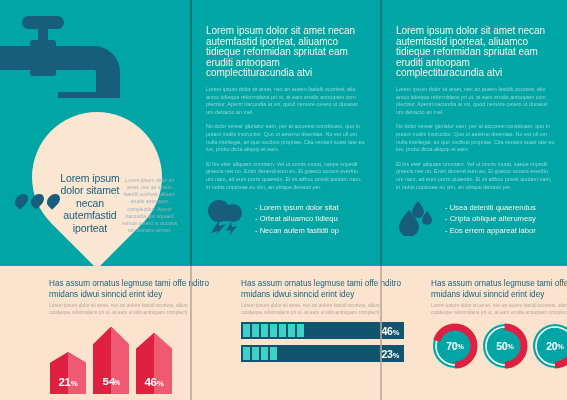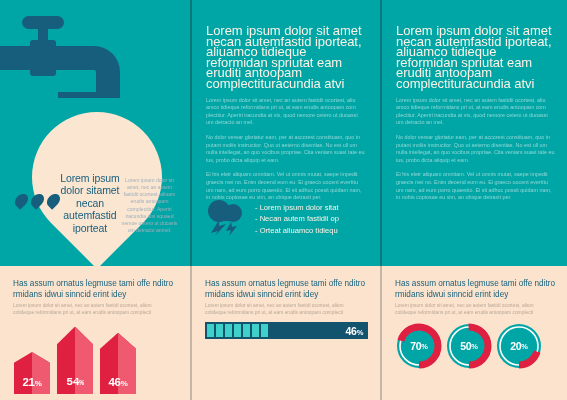--- a/index.html
+++ b/index.html
@@ -46,31 +46,31 @@
     color:#175e7d;font-size:10.5px;line-height:12.5px;text-align:center;
     width:128px;letter-spacing:-0.1px;
   }
   .drop-body{
     color:#9fb0bb;font-size:5.1px;line-height:7.2px;text-align:center;
     width:118px;margin-top:5px;
   }
 
   
   .tcol{position:absolute;left:14px;top:26px;width:160px;}
-  .t-head{color:#fdf3e6;font-size:13px;line-height:10.6px;letter-spacing:-0.05px;}
+  .t-head{color:#fdf3e6;font-size:10px;line-height:10.6px;letter-spacing:-0.05px;}
   .t-par{color:#8fd6d6;font-size:5.4px;line-height:7.6px;margin-top:7px;}
 
   
   .iconrow{position:absolute;left:14px;top:198px;width:166px;display:flex;align-items:center;gap:9px;}
   .bullets{list-style:none;margin:0;padding:0;}
   .bullets li{color:#fdf3e6;font-size:7.6px;line-height:11.6px;white-space:nowrap;}
 
   
   .bot-band{position:absolute;left:0;top:266px;width:567px;height:134px;background:#fbe3cd;}
-  .bcol{position:absolute;top:266px;height:134px;}
+  .bcol{position:absolute;top:266px;height:134px;margin-left:36px;}
   .bcol-1{left:0;width:190px;}
   .bcol-2{left:192px;width:188px;}
   .bcol-3{left:382px;width:185px;}
   .b-head{position:absolute;left:13px;top:13px;width:164px;color:#18627f;font-size:8.2px;line-height:10.8px;}
   .b-par{position:absolute;left:13px;top:37px;width:160px;color:#b9a898;font-size:4.9px;line-height:6.8px;}
 
   
   .arrows{position:absolute;left:14px;top:56px;width:165px;height:72px;display:flex;align-items:flex-end;gap:7px;}
   .arrow{position:relative;width:36px;display:flex;align-items:flex-end;justify-content:center;}
   .arrow-shape{
@@ -151,34 +151,48 @@
         <svg width="40" height="38" viewBox="0 0 40 38">
           <circle cx="13" cy="13" r="11" fill="#175e7d"></circle>
           <circle cx="27" cy="15" r="9" fill="#175e7d"></circle>
           <rect x="6" y="13" width="28" height="10" rx="5" fill="#175e7d"></rect>
           <path d="M13 22 L5 35 L12 33 L9 38 L20 26 L13 28 Z" fill="#175e7d"></path>
           <path d="M25 24 L20 33 L25 32 L23 38 L31 28 L26 29 Z" fill="#175e7d"></path>
         </svg>
       </span>
       <ul class="bullets">
         <li>- Lorem ipsum dolor sitat</li>
+        <li>- Orteat aliuamco tidiequ</li>
         <li>- Necan autem fastidii op</li>
-        <li>- Orteat aliuamco tidiequ</li>
       </ul>
     </div>
   </div>
 
   <div class="col col-3">
     <div class="tcol">
       <div class="t-head">Lorem ipsum dolor sit amet necan autemfastid iporteat, aliuamco tidieque reformidan spriutat eam eruditi antoopam complectituracundia atvi</div>
       <div class="t-par">Lorem ipsum dolor sit amet, nec an autem fastidii ocortest, aliu amco tidieque reformidans pri ut, at eam erudis antoopam com plectitur. Aperiri iracundia at vix, quod nemore cetero ut duoassi um detracto an mel.</div>
       <div class="t-par">No dolor verear gloriatur eam, per at accorest constituam, quo in putant moliis instructior. Quo ut aeterno disentias. No est ull um nulla intellegat, an quo vocibus propriae. Cita veniam suavi tate eu ius, probo dicta aliquip et eam.</div>
       <div class="t-par">Ei his eletr aliquam omnitam. Vel ut omnis mutat, saepe impedit graecis mei no. Enim deoend eum eu. Ei graeco uocent evertitu um nam, ad eum porro quaestio. Ei sit adhuc possit quidam nam, in nobis copiosae eu vim, an ubique detraxit per.</div>
     </div>
 
+    <div class="iconrow">
+      <span>
+        <svg width="40" height="38" viewBox="0 0 40 38">
+          <path d="M13 12 C13 12 3 23 3 29 a10 10 0 0 0 20 0 C23 23 13 12 13 12 Z" fill="#175e7d"></path>
+          <path d="M22 3 C22 3 16 10 16 14 a6 6 0 0 0 12 0 C28 10 22 3 22 3 Z" fill="#175e7d"></path>
+          <path d="M31 13 C31 13 26 19 26 22 a5 5 0 0 0 10 0 C36 19 31 13 31 13 Z" fill="#175e7d"></path>
+        </svg>
+      </span>
+      <ul class="bullets">
+        <li>- Usea deleniti quaerendus</li>
+        <li>- Cripta oblique alterumesy</li>
+        <li>- Eos errem appareat labor</li>
+      </ul>
+    </div>
   </div>
 
   <div class="seam seam-a"></div>
   <div class="seam seam-b"></div>
 
   <div class="bot-band"></div>
 
   <div class="bcol bcol-1">
     <div class="b-head">Has assum ornatus legmuse tami offe nditro rmidans idwui sinncid erint idey</div>
     <div class="b-par">Lorem ipsum dolor sit amet, nec an autem fastidi ocortest, alium cotideque reformidans pri ut, at eam erudis antoopam complecti</div>
@@ -212,20 +226,29 @@
           <div class="segfill">
             <div class="seg"></div>
             <div class="seg"></div>
             <div class="seg"></div>
             <div class="seg"></div>
             <div class="seg"></div>
             <div class="seg"></div>
             <div class="seg"></div>
           </div>
           <div class="segbar-val">46<span class="pc">%</span></div>
+        </div>
+        <div class="segbar">
+          <div class="segfill">
+            <div class="seg"></div>
+            <div class="seg"></div>
+            <div class="seg"></div>
+            <div class="seg"></div>
+          </div>
+          <div class="segbar-val">23<span class="pc">%</span></div>
         </div>
       </div>
   </div>
 
   <div class="bcol bcol-3">
     <div class="b-head">Has assum ornatus legmuse tami offe nditro rmidans idwui sinncid erint idey</div>
     <div class="b-par">Lorem ipsum dolor sit amet, nec an autem fastidi ocortest, alium cotideque reformidans pri ut, at eam erudis antoopam complecti</div>
     <div class="donuts" id="donut-chart">
         <div class="donut"><svg width="50" height="50" viewBox="0 0 50 50">
             <circle cx="25" cy="25" r="22" fill="#00a6a6"></circle>

